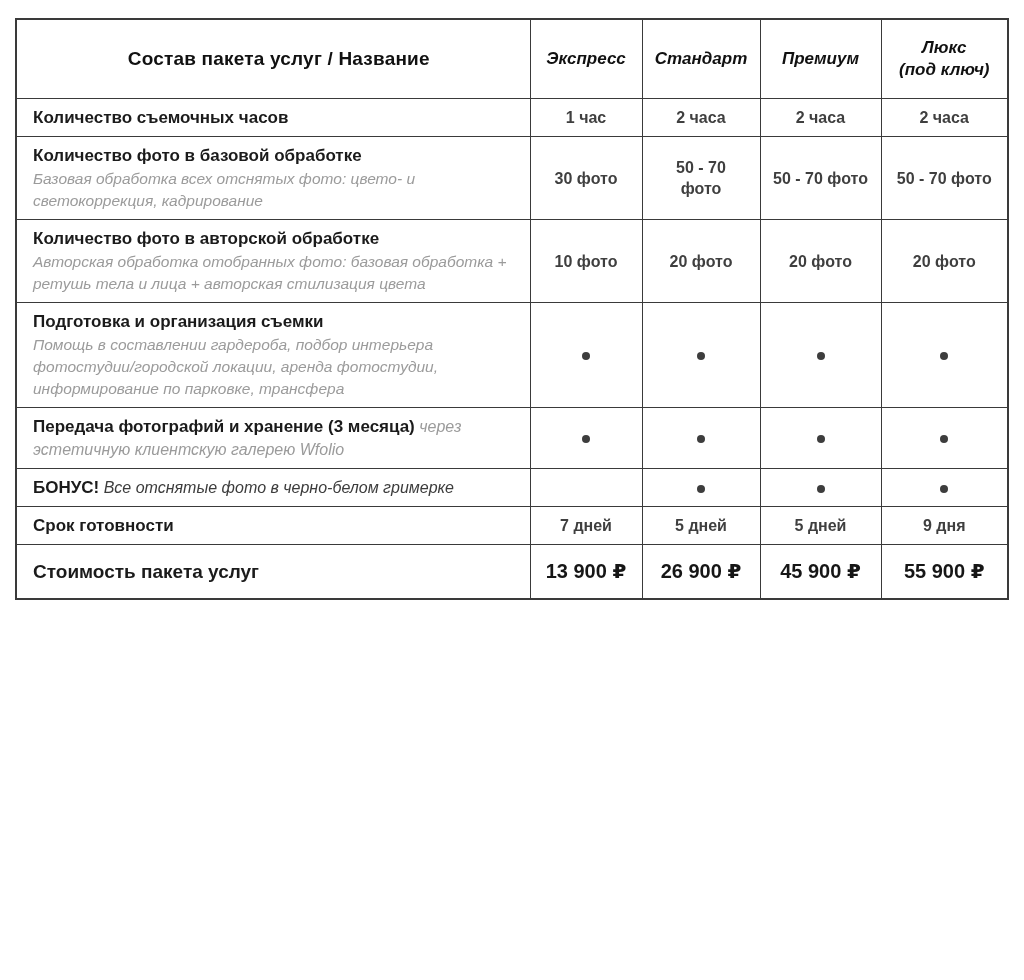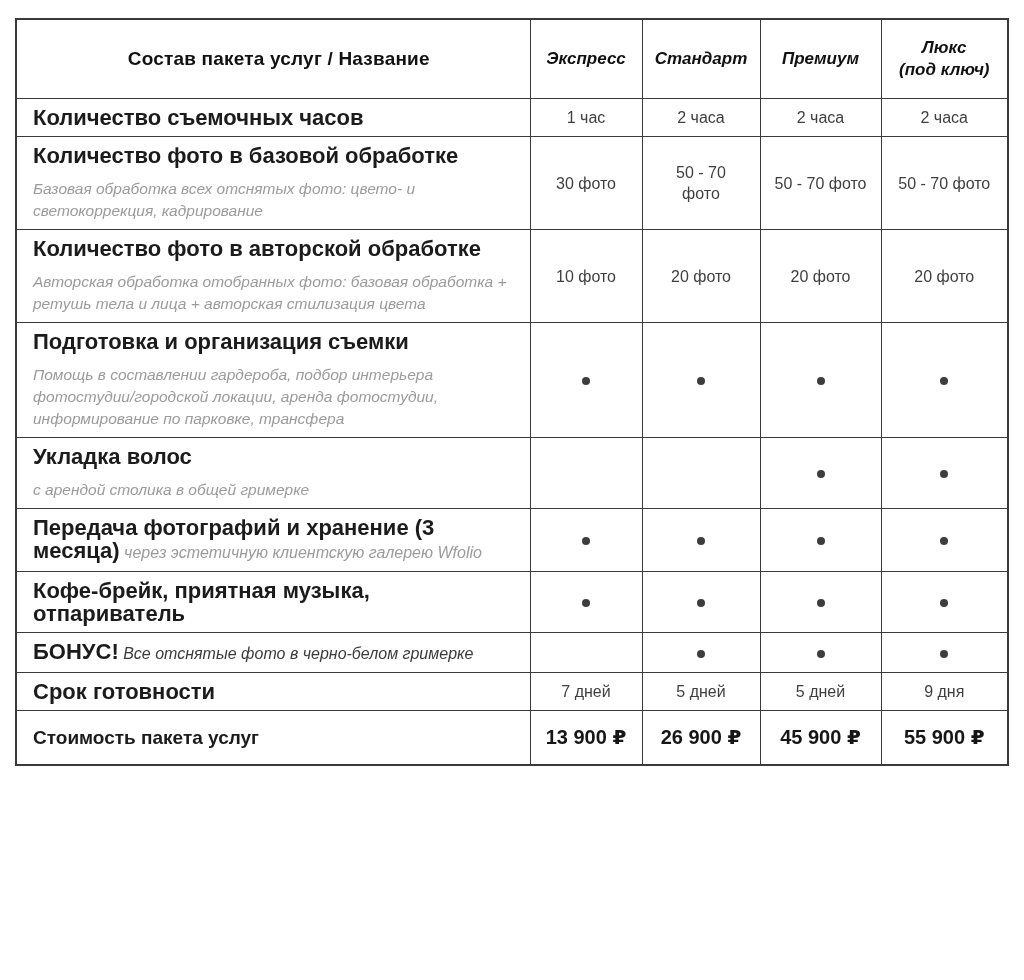--- a/index.html
+++ b/index.html
@@ -43,49 +43,50 @@
     white-space: pre-line;
     line-height: 22px;
     padding: 0 4px;
   }
   td.label-cell {
     padding: 7px 14px 7px 16px;
     text-align: left;
   }
   .row-title {
     font-weight: bold;
-    font-size: 22px;
+    font-size: 17px;
     color: #1b1b1b;
     line-height: 23px;
   }
   .row-suffix {
     font-style: italic;
     font-weight: normal;
     font-size: 16px;
     color: #9b9b9b;
     line-height: 23px;
   }
   .row-suffix.dark {
     color: #3c3c3c;
   }
   .row-subtitle {
     font-style: italic;
     font-size: 15.5px;
     color: #9b9b9b;
     line-height: 22px;
-    margin-top: 11px;
+    margin-top: 1px;
     max-width: 488px;
   }
   td.value-cell {
     text-align: center;
     font-size: 16px;
     color: #3f3f3f;
     white-space: pre-line;
     line-height: 21px;
     padding: 7px 3px;
+    font-weight: bold;
   }
   .dot {
     display: inline-block;
     width: 8px;
     height: 8px;
     border-radius: 50%;
     background: #3d3d3d;
     vertical-align: middle;
   }
   tr.price-row td.label-cell .row-title {
@@ -143,35 +144,21 @@
         <td class="value-cell">20 фото</td>
       </tr>
       <tr>
         <td class="label-cell"><span class="row-title">Подготовка и организация съемки</span><div class="row-subtitle">Помощь в составлении гардероба, подбор интерьера фотостудии/городской локации, аренда фотостудии, информирование по парковке, трансфера</div></td>
         <td class="value-cell"><span class="dot"></span></td>
         <td class="value-cell"><span class="dot"></span></td>
         <td class="value-cell"><span class="dot"></span></td>
         <td class="value-cell"><span class="dot"></span></td>
       </tr>
       <tr>
-        <td class="label-cell"><span class="row-title">Укладка волос</span><div class="row-subtitle">с арендой столика в общей гримерке</div></td>
-        <td class="value-cell"></td>
-        <td class="value-cell"></td>
-        <td class="value-cell"><span class="dot"></span></td>
-        <td class="value-cell"><span class="dot"></span></td>
-      </tr>
-      <tr>
         <td class="label-cell"><span class="row-title">Передача фотографий и хранение (3 месяца)</span><span class="row-suffix"> через эстетичную клиентскую галерею Wfolio</span></td>
-        <td class="value-cell"><span class="dot"></span></td>
-        <td class="value-cell"><span class="dot"></span></td>
-        <td class="value-cell"><span class="dot"></span></td>
-        <td class="value-cell"><span class="dot"></span></td>
-      </tr>
-      <tr>
-        <td class="label-cell"><span class="row-title">Кофе-брейк, приятная музыка, отпариватель</span></td>
         <td class="value-cell"><span class="dot"></span></td>
         <td class="value-cell"><span class="dot"></span></td>
         <td class="value-cell"><span class="dot"></span></td>
         <td class="value-cell"><span class="dot"></span></td>
       </tr>
       <tr>
         <td class="label-cell"><span class="row-title">БОНУС!</span><span class="row-suffix dark"> Все отснятые фото в черно-белом гримерке</span></td>
         <td class="value-cell"></td>
         <td class="value-cell"><span class="dot"></span></td>
         <td class="value-cell"><span class="dot"></span></td>

